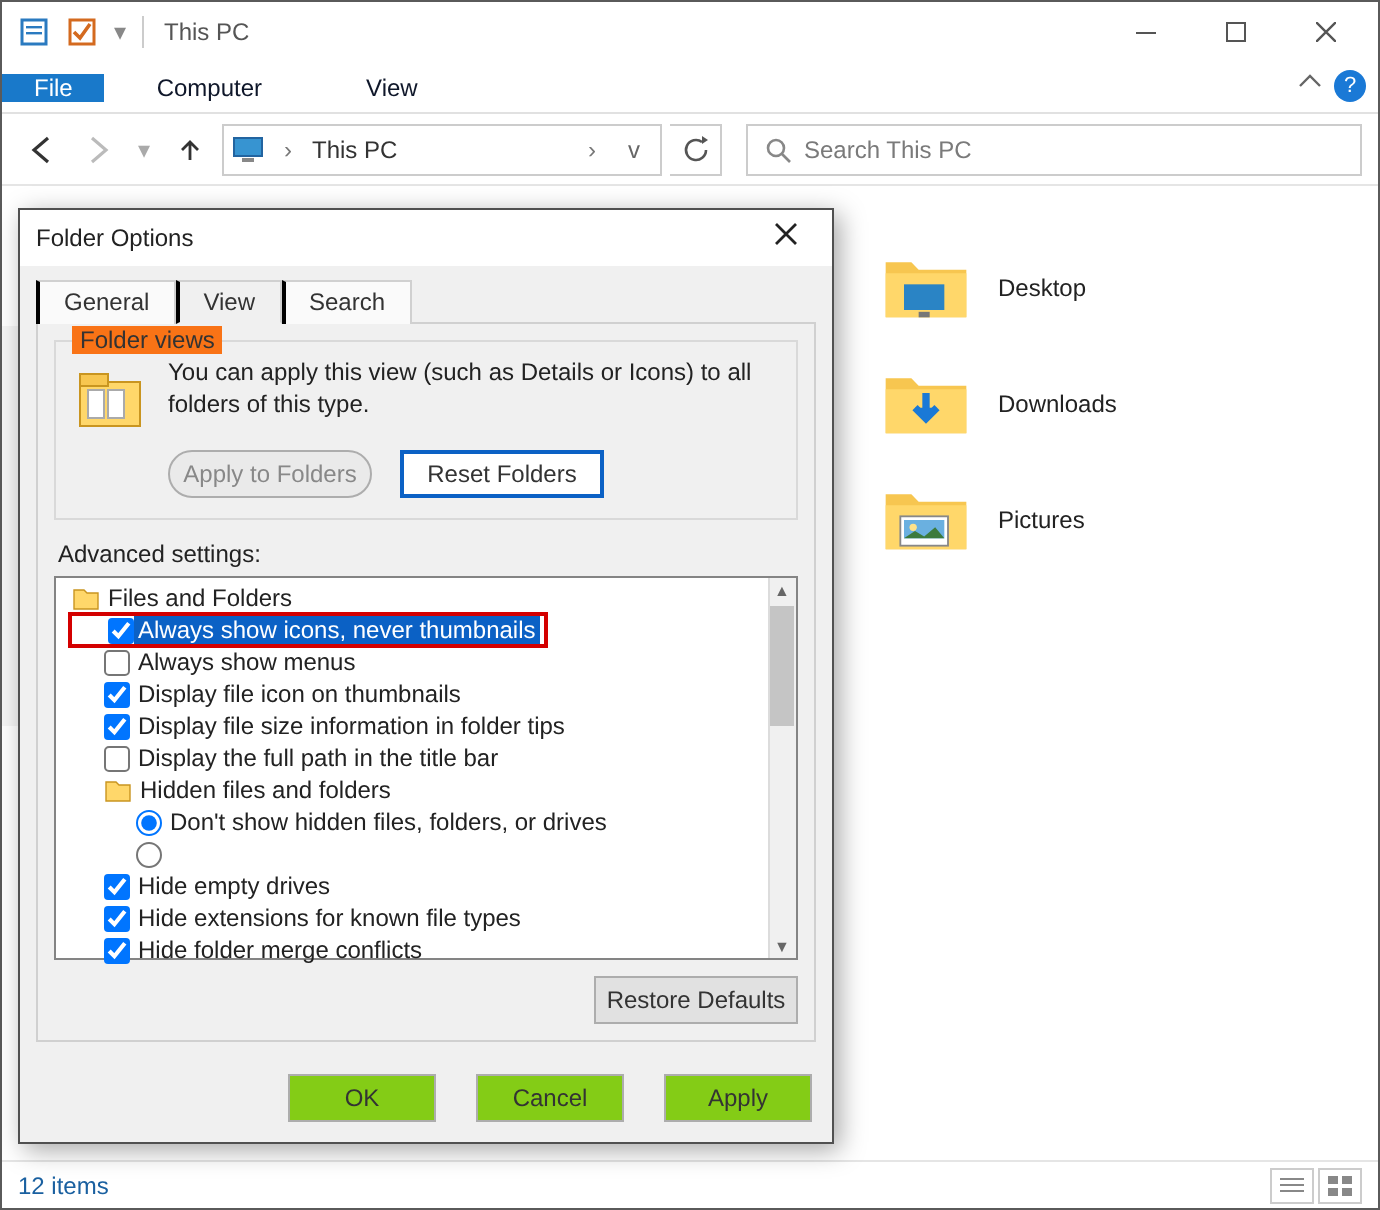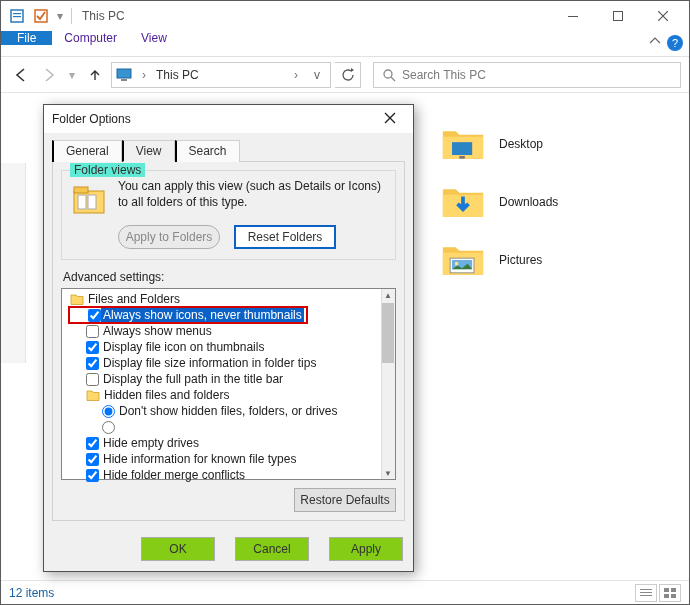--- a/index.html
+++ b/index.html
@@ -7,22 +7,22 @@
   .explorer { position: relative; width: 690px; height: 605px; background: #fff; border: 1px solid #5a5a5a; }
   
   .titlebar { height: 30px; display: flex; align-items: center; padding: 0 4px; background: #fff; }
   .qat { display: flex; gap: 0; align-items: center; }
   .qat-btn { width: 24px; height: 22px; display: flex; align-items: center; justify-content: center; }
   .titlebar .divider { width: 1px; height: 16px; background: #ccc; margin: 0 4px; }
   .title-text { margin-left: 6px; color: #555; }
   .win-controls { margin-left: auto; display: flex; }
   .win-btn { width: 45px; height: 28px; display: flex; align-items: center; justify-content: center; color: #555; }
   
-  .ribbon { height: 26px; display: flex; align-items: flex-start; background: #fff; border-bottom: 1px solid #e1e1e1; position: relative; }
-  .ribbon-tab { padding: 0 12px; display: flex; align-items: center; color: #4c1d95; }
+  .ribbon { height: 26px; display: flex; align-items: center; background: #fff; border-bottom: 1px solid #e1e1e1; position: relative; }
+  .ribbon-tab { padding: 0 26px; display: flex; align-items: center; color: #0f172a; }
   .ribbon-tab.file { background: #1979ca; color: #fff; padding: 0 16px; }
   .ribbon-expand { position: absolute; right: 28px; top: 4px; color: #666; }
   .help-icon { position: absolute; right: 6px; top: 4px; width: 16px; height: 16px; border-radius: 50%; background: #1a79d6; color: #fff; display: flex; align-items: center; justify-content: center; font-size: 11px; }
   
   .navbar { height: 36px; display: flex; align-items: center; padding: 4px 8px; gap: 4px; background: #fff; border-bottom: 1px solid #e5e5e5; }
   .nav-btn { width: 24px; height: 24px; display: flex; align-items: center; justify-content: center; color: #888; }
   .nav-btn.active { color: #333; }
   .addressbar { flex: 0 0 220px; height: 26px; border: 1px solid #ccc; display: flex; align-items: center; padding: 0 4px; gap: 6px; }
   .addr-icon { width: 16px; height: 14px; }
   .addr-text { flex: 1; color: #333; }
@@ -36,31 +36,31 @@
   .folder-list { position: absolute; left: 440px; top: 32px; display: flex; flex-direction: column; gap: 20px; }
   .folder-item { display: flex; align-items: center; gap: 14px; }
   .folder-ic { width: 44px; height: 38px; }
   .folder-lbl { color: #222; }
   
   .statusbar { position: absolute; bottom: 0; left: 0; right: 0; height: 24px; border-top: 1px solid #e5e5e5; display: flex; align-items: center; padding: 0 8px; color: #4a6; color:#1a60a0; }
   .statusbar .st-text { color: #1a60a0; }
   .view-toggles { margin-left: auto; display: flex; gap: 2px; }
   .view-toggle { width: 22px; height: 18px; border: 1px solid #ccc; display: flex; align-items: center; justify-content: center; font-size: 10px; color: #888; }
   
-  .dialog { position: absolute; left: 42px; top: 103px; width: 371px; height: 468px; background: #f0f0f0; border: 1px solid #505050; box-shadow: 3px 3px 12px rgba(0,0,0,.35); display: flex; flex-direction: column; }
+  .dialog { position: absolute; left: 8px; top: 103px; width: 408px; height: 468px; background: #f0f0f0; border: 1px solid #505050; box-shadow: 3px 3px 12px rgba(0,0,0,.35); display: flex; flex-direction: column; }
   .dlg-titlebar { height: 30px; background: #fff; display: flex; align-items: center; padding: 0 8px; }
   .dlg-title { color: #222; }
   .dlg-close { margin-left: auto; width: 30px; text-align: center; font-size: 16px; color: #333; }
   .dlg-tabs { display: flex; margin: 6px 8px 0 8px; }
   .dlg-tab { padding: 3px 12px; background: #f0f0f0; border-top: 1px solid #d0d0d0; border-left:2px solid #000000; border-right:1px solid #d0d0d0; position: relative; top: 1px; color: #333; }
   .dlg-tab.active { background: #f0f0f0; border-bottom: 1px solid #f0f0f0; z-index: 2; }
   .dlg-tab:not(.active) { background: #fafafa; }
   .dlg-body { margin: 0 8px 8px 8px; border: 1px solid #d0d0d0; background: #f0f0f0; padding: 8px; flex: 1; }
   .groupbox { border: 1px solid #d9d9d9; padding: 8px 10px 10px 10px; position: relative; }
-  .groupbox-title { position: absolute; top: -8px; left: 8px; background: #5eead4; padding: 0 4px; color: #333; }
+  .groupbox-title { position: absolute; top: -8px; left: 8px; background: #f97316; padding: 0 4px; color: #333; }
   .fv-row { display: flex; gap: 10px; }
   .fv-icon { width: 36px; height: 36px; margin-top: 4px; }
   .fv-text { flex: 1; color: #222; line-height: 1.3; }
   .fv-buttons { display: flex; gap: 14px; margin-top: 6px; margin-left: 46px; }
   .btn { min-width: 102px; height: 24px; display: flex; align-items: center; justify-content: center; border: 1px solid #adadad; background: #e1e1e1; color: #333; }
   .btn.disabled { color: #888; background: #eaeaea; border-radius: 12px; }
   .btn.hl { border: 2px solid #0b61c5; background: #fff; }
   .adv-label { margin: 10px 2px 4px 2px; color: #222; }
   .tree { border: 1px solid #848484; background: #fff; height: 192px; position: relative; }
   .tree-inner { position: absolute; left: 0; right: 14px; top: 0; bottom: 0; padding: 2px 4px; }
@@ -314,21 +314,21 @@
               </div>
               <div class="node l3">
                 <input type="radio" style="">
               </div>
               <div class="node l2">
                 <input type="checkbox" checked="" style="">
                 <span class="lbl">Hide empty drives</span>
               </div>
               <div class="node l2">
                 <input type="checkbox" checked="" style="">
-                <span class="lbl">Hide information for known file types</span>
+                <span class="lbl">Hide extensions for known file types</span>
               </div>
               <div class="node l2">
                 <input type="checkbox" checked="" style="">
                 <span class="lbl">Hide folder merge conflicts</span>
               </div>
             </div>
         </div>
         <div class="tree-scroll">
           <div class="scroll-arrow up">▲</div>
           <div class="thumb"></div>

